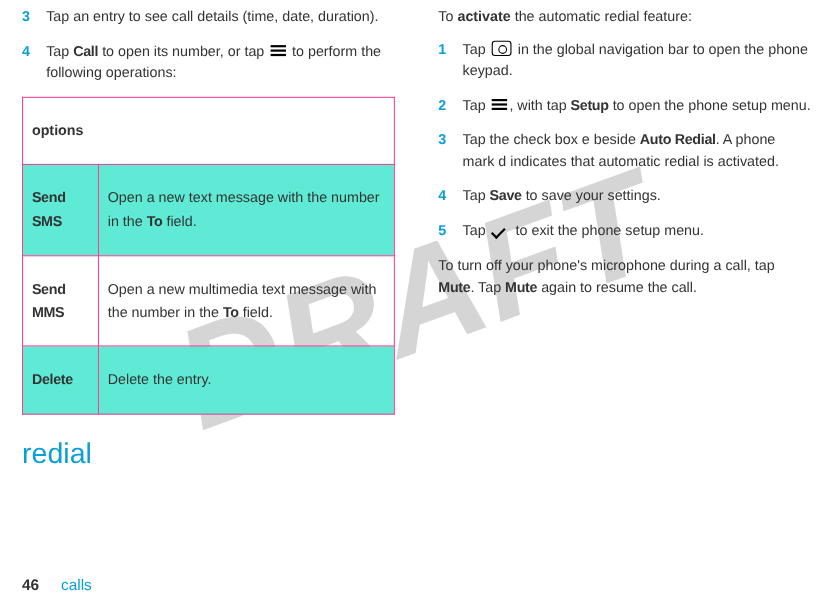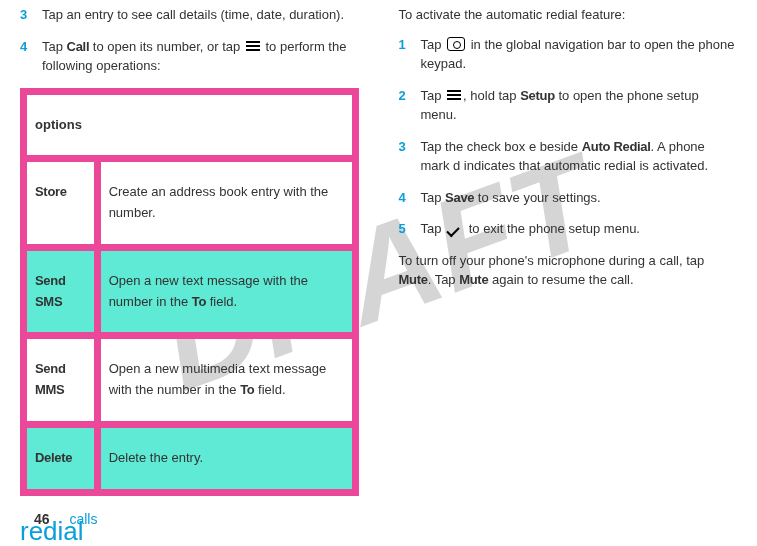--- a/index.html
+++ b/index.html
@@ -35,21 +35,21 @@
       padding-top: 5px;
     }
     .col { flex: 1; }
     .step { margin-bottom: 12px; display: flex; gap: 10px; }
     .step-num {
       color: #0a9fd8;
       font-weight: bold;
       min-width: 12px;
     }
     .step-text { flex: 1; }
-    .bold { font-weight: normal; margin-top: 20px; }
+    .bold { font-weight: bold; margin-top: 20px; }
     .cond { font-family: "Arial Narrow", Arial, sans-serif; font-stretch: condensed; font-weight: bold; letter-spacing: -0.3px; }
     .inline-icon {
       display: inline-block;
       vertical-align: middle;
       margin: 0 2px;
     }
     .icon-box {
       display: inline-block;
       width: 18px; height: 14px;
       border: 1px solid #000;
@@ -98,21 +98,21 @@
       border-bottom: 2px solid #000;
       transform: rotate(-45deg);
     }
     table.options {
       width: 100%;
       border-collapse: collapse;
       margin: 8px 0 16px 0;
       font-size: 13px;
     }
     table.options th, table.options td {
-      border: 7px solid #ec4899;
+      border: 1px solid #ec4899;
       padding: 20px 8px;
       text-align: left;
       vertical-align: top;
       line-height: 1.6;
     }
     table.options th {
       background: #fff;
       font-weight: bold;
     }
     table.options tr.shaded td { background: #5eead4; }
@@ -144,25 +144,24 @@
     }
     .round-icon::after {
       content: 'A';
       position: absolute;
       bottom: 3px; right: 4px;
       font-size: 8px;
       font-weight: bold;
     }
     .footer {
       position: absolute;
-      bottom: 16px;
+      bottom: 4px;
       left: 20px;
       font-size: 14px;
       z-index: 1;
-      margin-left: 14px;
     }
     .page-num { font-weight: bold; margin-right: 16px; }
     .section-name { color: #0a9fd8; }
   </style>
 </head>
 <body>
 
 <div class="watermark">DRAFT</div>
 
 <div class="columns">
@@ -179,24 +178,20 @@
       <span class="step-text">
         <span>Tap </span><span class="cond">Call</span><span> to open its number, or tap </span><span class="hamburger inline-icon"><span></span></span><span> to perform the following operations:</span>
       </span>
     </div>
 
     <table class="options">
       <tbody>
           <tr>
         <th colspan="2">options</th>
       </tr>
-      <tr>
-        <td class="cond">Store</td>
-        <td>Create an address book entry with the number.</td>
-      </tr>
       <tr class="shaded">
         <td class="cond">Send SMS</td>
         <td>
           <span>Open a new text message with the number in the </span><span class="cond">To</span><span> field.</span>
         </td>
       </tr>
       <tr>
         <td class="cond">Send MMS</td>
         <td>
           <span>Open a new multimedia text message with the number in the </span><span class="cond">To</span><span> field.</span>
@@ -223,21 +218,21 @@
     <div class="step">
       <span class="step-num">1</span>
       <span class="step-text">
         <span>Tap </span><span class="icon-box circle inline-icon"></span><span> in the global navigation bar to open the phone keypad.</span>
       </span>
     </div>
 
     <div class="step">
       <span class="step-num">2</span>
       <span class="step-text">
-        <span>Tap </span><span class="hamburger inline-icon"><span></span></span><span>, hold tap </span><span class="cond">Setup</span><span> to open the phone setup menu.</span>
+        <span>Tap </span><span class="hamburger inline-icon"><span></span></span><span>, with tap </span><span class="cond">Setup</span><span> to open the phone setup menu.</span>
       </span>
     </div>
 
     <div class="step">
       <span class="step-num">3</span>
       <span class="step-text">
         <span>Tap the check box e beside </span><span class="cond">Auto Redial</span><span>. A phone mark d indicates that automatic redial is activated.</span>
       </span>
     </div>
 

